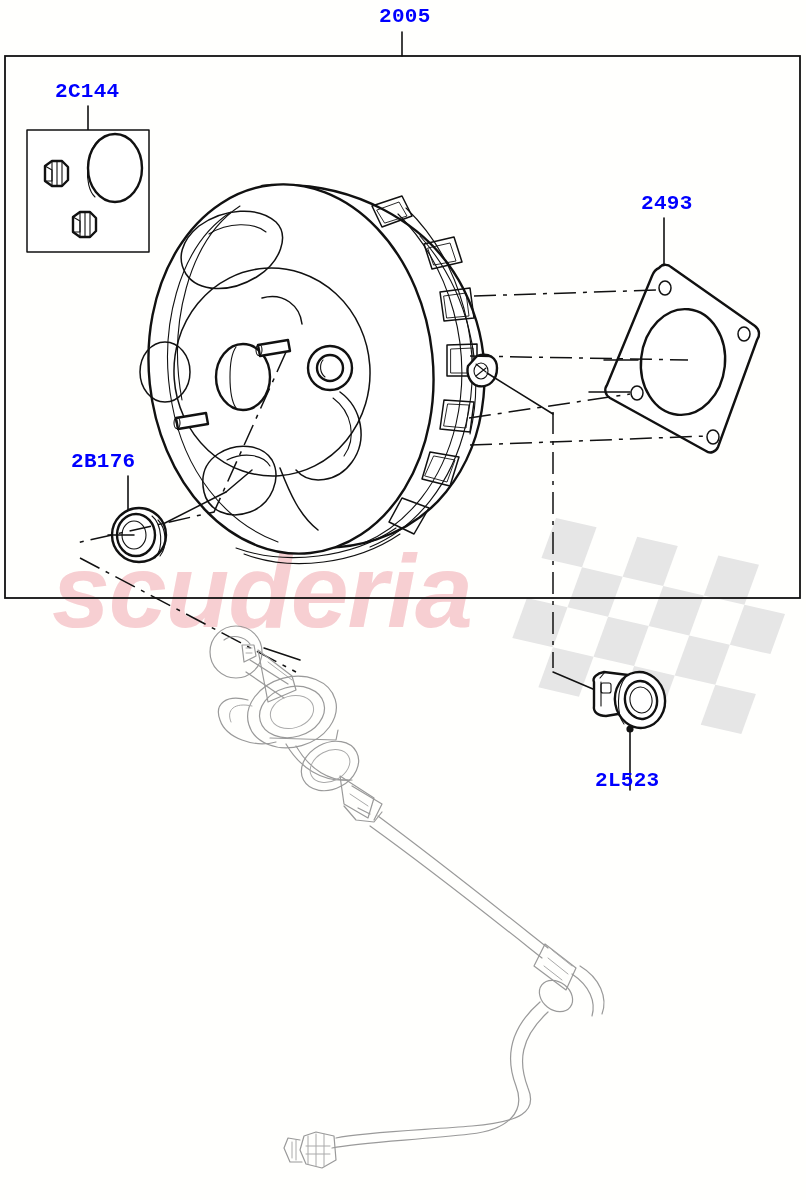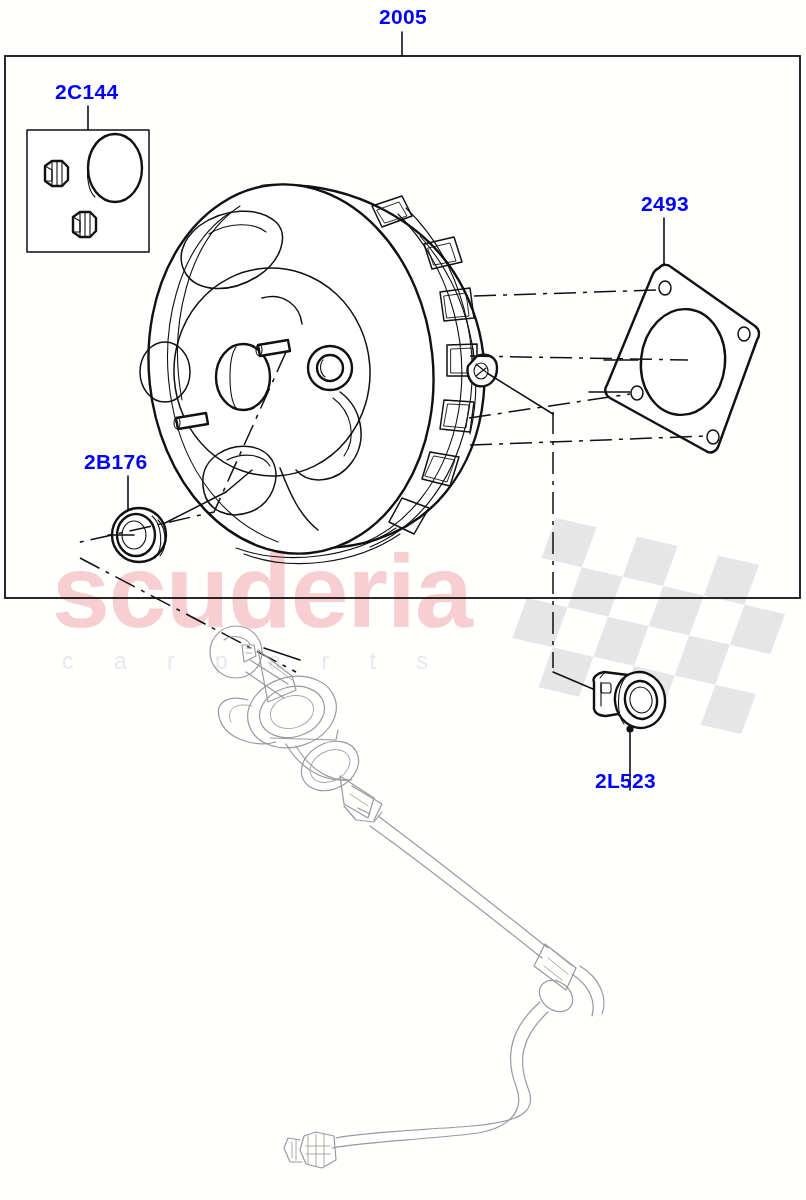--- a/index.html
+++ b/index.html
@@ -6,40 +6,39 @@
   body{
     width:806px;height:1200px;position:relative;overflow:hidden;
     font-family:"Liberation Sans","DejaVu Sans",sans-serif;
     background:#fffffd;
   }
   #stage{position:absolute;inset:0;width:806px;height:1200px;}
   svg.layer{position:absolute;left:0;top:0;width:806px;height:1200px;}
   .lbl{
     position:absolute;color:#0000ff;font-size:21px;font-weight:700;
     letter-spacing:.3px;white-space:nowrap;
-    font-family:Liberation Sans, sans-serif;
+    font-family:Liberation Mono, monospace;
   }
   .wm-main{
     position:absolute;color:#f7cfd2;font-size:104px;font-weight:700;
     letter-spacing:-1px;white-space:nowrap;user-select:none;
     font-family:"Liberation Sans","DejaVu Sans",sans-serif;
   }
   .wm-sub{
     position:absolute;color:#e8e8e8;font-size:23px;font-weight:400;
     letter-spacing:17px;white-space:nowrap;user-select:none;
     font-family:"Liberation Sans","DejaVu Sans",sans-serif;
   }
 </style>
 </head>
 <body>
 
 <div id="stage">
 
-  <div class="wm-main" style="left:52px;top:532px;">scuderia</div>
-  <div class="wm-sub" style="left:62px;top:648px;">c a r   p a r t s</div>
+  <div class="wm-main" style="left:52px;top:532px;font-style:italic;">scuderia</div>
 
   <svg class="layer" viewBox="0 0 806 1200">
     <g fill="#e6e6e6">
 
       <g transform="translate(556,518) skewX(-20) skewY(12)">
         <rect x="0" y="0" width="44" height="40"></rect>
         <rect x="88" y="0" width="44" height="40"></rect>
         <rect x="176" y="0" width="44" height="40"></rect>
         <rect x="44" y="40" width="44" height="40"></rect>
         <rect x="132" y="40" width="44" height="40"></rect>
@@ -289,16 +288,16 @@
       <path class="gry" d="M300 1140 L288 1138 L284 1148 L290 1162 L302 1162"></path>
       <path class="gryt" d="M292 1142 L292 1158 M296 1140 L296 1160"></path>
       <path class="gryt" d="M306 1146 L330 1146 M306 1154 L330 1154"></path>
     </g>
 
   </svg>
 
   <div class="lbl" style="left:379px;top:5px;">2005</div>
   <div class="lbl" style="left:55px;top:80px;">2C144</div>
   <div class="lbl" style="left:641px;top:192px;text-align:right;">2493</div>
-  <div class="lbl" style="left:84px;top:450px;">2B176</div>
+  <div class="lbl" style="left:71px;top:450px;">2B176</div>
   <div class="lbl" style="left:595px;top:769px;">2L523</div>
 
 </div>
 
 </body></html>

